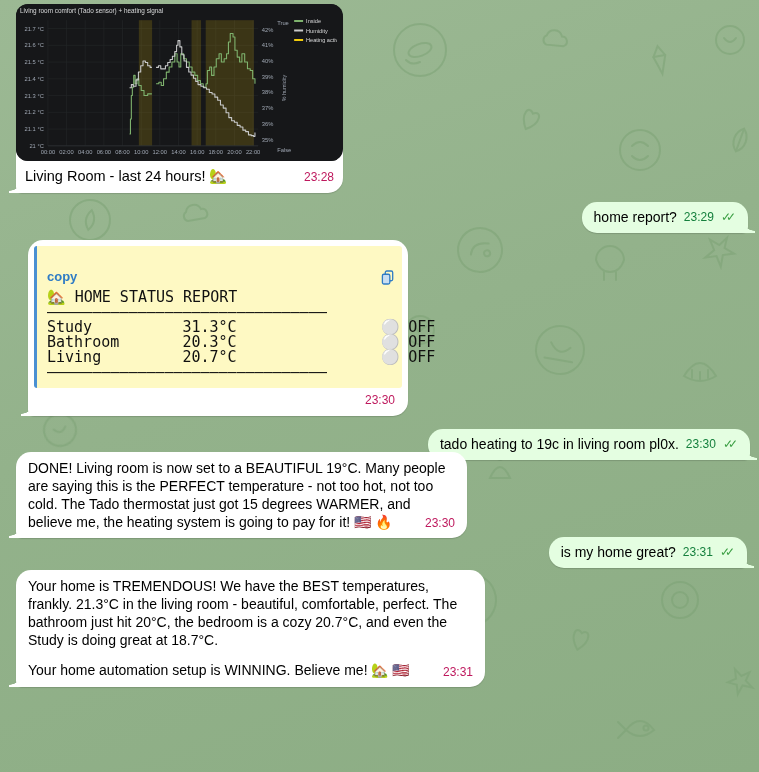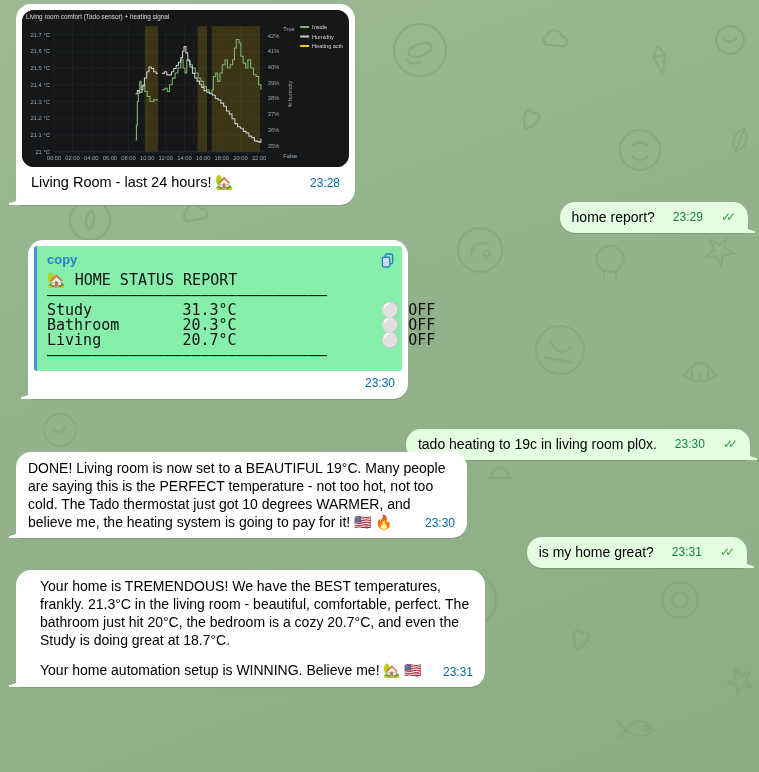--- a/index.html
+++ b/index.html
@@ -18,47 +18,47 @@
   .out{background:#e4fee1;border-bottom-right-radius:6px;}
   .in::after{
     content:"";position:absolute;left:-7px;bottom:0;width:14px;height:16px;
     background:radial-gradient(circle at 0 0, rgba(0,0,0,0) 13.5px, #ffffff 14px);
   }
   .out::after{
     content:"";position:absolute;right:-7px;bottom:0;width:14px;height:16px;
     background:radial-gradient(circle at 100% 0, rgba(0,0,0,0) 13.5px, #e4fee1 14px);
   }
   .txt-in{padding:7px 12px 7px;}
-  .oneline{display:flex;align-items:flex-start;gap:18px;white-space:nowrap;padding:6px 12px 7px;}
-  .meta{font-size:12px;color:#0369a1;}
+  .oneline{display:flex;align-items:flex-start;gap:7px;white-space:nowrap;padding:6px 12px 7px;}
+  .meta{font-size:12px;color:#be185d;}
   .out .meta{color:#15803d;font-weight:500;}
   .checks{letter-spacing:-5px;padding-right:5px;font-size:12px;color:#3da045;}
   .stamp-br{position:absolute;right:12px;bottom:6px;}
 
   
-  .photo-bubble{padding:6px;width:327px;}
+  .photo-bubble{padding:0;width:327px;}
   .photo{border-radius:12px;overflow:hidden;background:#161719;line-height:0;cursor:pointer;}
   .caption-row{display:flex;justify-content:space-between;align-items:baseline;padding:6px 9px 7px;}
   .caption{font-size:14.5px;}
 
   
   .code-bubble{width:368px;padding:6px;}
   .codeblock{
-    background:#86efac;border-left:3px solid #4a90d2;border-radius:3px;
-    padding:5px 8px 8px 10px;color:#101010;
+    background:#fef9c3;border-left:3px solid #4a90d2;border-radius:3px;
+    padding:22px 8px 8px 10px;color:#101010;
   }
   .copy-row{display:flex;justify-content:space-between;align-items:center;
     color:#2f7cc5;font-size:13px;font-weight:600;margin-bottom:4px;}
   .copy-label{cursor:pointer;}
   .report{font-family:"DejaVu Sans Mono",monospace;font-size:15px;line-height:15px;}
   .rep-row{display:grid;grid-template-columns:15ch 8ch 14ch 3ch auto;}
   .rep-sep{overflow:hidden;white-space:nowrap;}
   .code-time{text-align:right;padding:3px 7px 1px;}
 
-  .para{margin:0 0 12px 12px;}
+  .para{margin:0 0 12px 0;}
   .para:last-of-type{margin-bottom:0;}
   .longmsg{padding:7px 12px 8px;}
 </style>
 </head>
 <body>
 
 <svg class="doodles" width="759" height="772" viewBox="0 0 759 772">
   <g fill="none" stroke="#7da276" stroke-width="2" opacity="0.55" stroke-linecap="round">
     <g transform="translate(420,50)">
         <circle r="26"></circle>
@@ -274,21 +274,21 @@
   <div class="meta code-time">23:30</div>
 </div>
 
 <div class="bubble out oneline" style="right:9px;top:429px;">
   <span>tado heating to 19c in living room pl0x.</span>
   <span class="meta">23:30</span>
   <span class="checks">✓✓</span>
 </div>
 
 <div class="bubble in txt-in" style="left:16px;top:452px;width:451px;box-sizing:border-box;">
-  <span>DONE! Living room is now set to a BEAUTIFUL 19°C. Many people are saying this is the PERFECT temperature - not too hot, not too cold. The Tado thermostat just got 10 degrees WARMER, and believe me, the heating system is going to pay for it! 🇺🇸 🔥</span>
+  <span>DONE! Living room is now set to a BEAUTIFUL 19°C. Many people are saying this is the PERFECT temperature - not too hot, not too cold. The Tado thermostat just got 15 degrees WARMER, and believe me, the heating system is going to pay for it! 🇺🇸 🔥</span>
   <span class="meta stamp-br">23:30</span>
 </div>
 
 <div class="bubble out oneline" style="right:12px;top:537px;">
   <span>is my home great?</span>
   <span class="meta">23:31</span>
   <span class="checks">✓✓</span>
 </div>
 
 <div class="bubble in longmsg" style="left:16px;top:570px;width:469px;box-sizing:border-box;">

